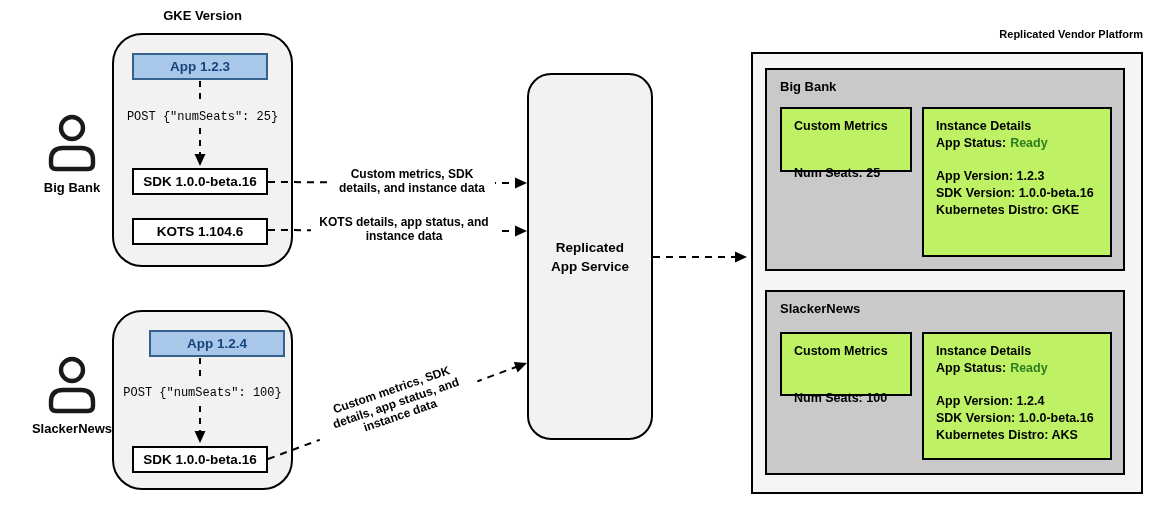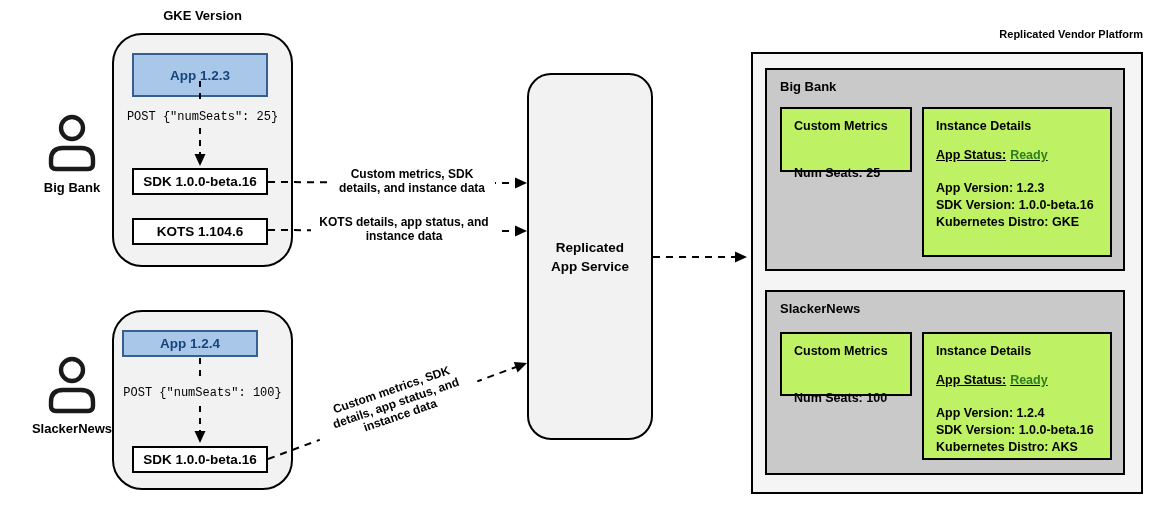--- a/index.html
+++ b/index.html
@@ -107,21 +107,21 @@
   }
   .panel {
     background: #bef264;
     border: 2px solid #000;
     font-size: 12.5px;
     font-weight: bold;
   }
   .panel-inner { padding: 9px 4px 0 12px; }
   .panel-title { line-height: 17px; }
   .metrics-value { margin-top: 30px; line-height: 17px; }
-  .status-line { margin-top: 12px; line-height: 17px; text-decoration: underline; }
+  .status-line { line-height: 17px; }
   .status-green { color: #2e7d1f; margin-left: 4px; }
   .detail-lines { margin-top: 16px; }
   .detail-lines div { line-height: 17px; }
 
   svg.arrows {
     position: absolute;
     left: 0; top: 0;
     z-index: 3;
     pointer-events: none;
   }
@@ -129,38 +129,38 @@
 </style>
 </head>
 <body>
 
 <div class="canvas">
 
   <div class="abs cluster-title" style="left:112px; top:8px; width:181px;">GKE Version</div>
 
   <div class="abs cluster" style="left:112px; top:33px; width:181px; height:234px;"></div>
 
-  <div class="abs app-box" style="left:132px; top:53px; width:136px; height:44px;">App 1.2.3</div>
+  <div class="abs app-box" style="left:132px; top:53px; width:136px; height:27px;">App 1.2.3</div>
 
   <div class="abs post-text" style="left:106px; top:110px; width:193px;">POST {"numSeats": 25}</div>
 
   <div class="abs node-box" style="left:132px; top:168px; width:136px; height:27px;">SDK 1.0.0-beta.16</div>
 
   <div class="abs node-box" style="left:132px; top:218px; width:136px; height:27px;">KOTS 1.104.6</div>
 
   <svg class="abs person-icon" style="left:48px; top:112px;" width="48" height="62" viewBox="0 0 48 62">
     <circle cx="24" cy="16" r="11" fill="none" stroke="#1a1a1a" stroke-width="4.4"></circle>
     <path d="M 8,57 L 40,57 Q 45,57 45,52 L 45,48 Q 45,36 33,36 L 15,36 Q 3,36 3,48 L 3,52 Q 3,57 8,57 Z" fill="none" stroke="#1a1a1a" stroke-width="4.4" stroke-linejoin="round"></path>
   </svg>
   <div class="abs user-label" style="left:2px; top:180px; width:140px;">Big Bank</div>
 
 
   <div class="abs cluster" style="left:112px; top:310px; width:181px; height:180px;"></div>
 
-  <div class="abs app-box" style="left:122px; top:330px; width:136px; height:27px;">App 1.2.4</div>
+  <div class="abs app-box" style="left:149px; top:330px; width:136px; height:27px;">App 1.2.4</div>
 
   <div class="abs post-text" style="left:102px; top:386px; width:201px;">POST {"numSeats": 100}</div>
 
   <div class="abs node-box" style="left:132px; top:446px; width:136px; height:27px;">SDK 1.0.0-beta.16</div>
 
   <svg class="abs person-icon" style="left:48px; top:354px;" width="48" height="62" viewBox="0 0 48 62">
     <circle cx="24" cy="16" r="11" fill="none" stroke="#1a1a1a" stroke-width="4.4"></circle>
     <path d="M 8,57 L 40,57 Q 45,57 45,52 L 45,48 Q 45,36 33,36 L 15,36 Q 3,36 3,48 L 3,52 Q 3,57 8,57 Z" fill="none" stroke="#1a1a1a" stroke-width="4.4" stroke-linejoin="round"></path>
   </svg>
   <div class="abs user-label" style="left:2px; top:421px; width:140px;">SlackerNews</div>

